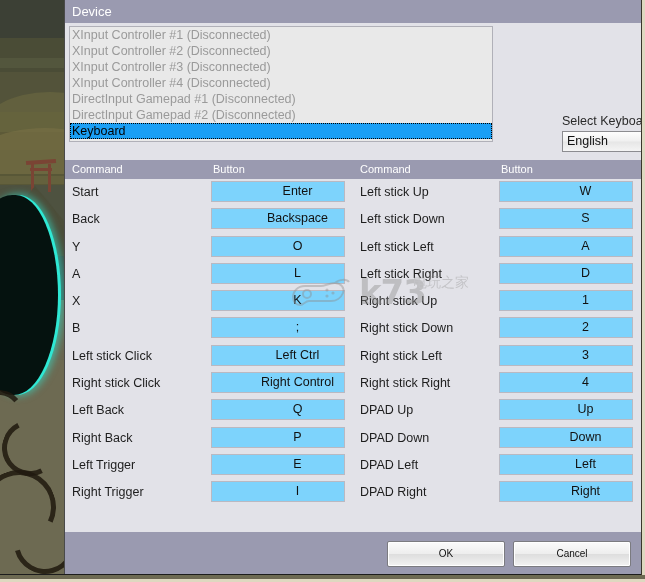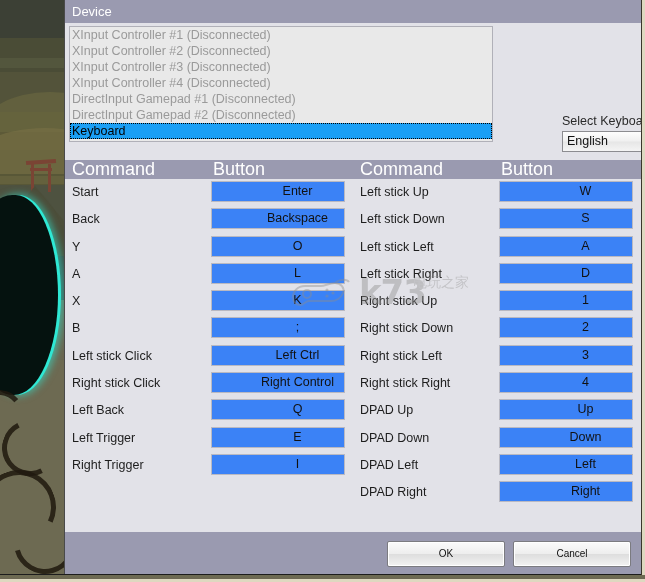--- a/index.html
+++ b/index.html
@@ -182,21 +182,21 @@
     padding-left: 4px;
   }
 
   
   .col-header {
     position: absolute;
     top: 160px;
     height: 19px;
     background: #9a9ab0;
     color: #ffffff;
-    font-size: 18px;
+    font-size: 11px;
     line-height: 19px;
   }
   #header-left  { left: 0;   width: 288px; }
   #header-right { left: 288px; width: 289px; }
   .col-header .h-cmd { position: absolute; left: 7px; }
   .col-header .h-btn { position: absolute; left: 148px; }
 
   
   .map-col { position: absolute; top: 179px; }
   #map-col-left  { left: 0;   width: 288px; text-decoration: underline; }
@@ -210,21 +210,21 @@
     position: absolute;
     left: 7px; top: 6px;
     font-size: 12.5px;
     color: #1d1d1d;
     white-space: nowrap;
   }
   .map-field {
     position: absolute;
     left: 146px; top: 2px;
     width: 134px; height: 21px;
-    background: #3b82f6;
+    background: #7dd3fc;
     border: 1px solid #b9b9c2;
     box-sizing: border-box;
     font-size: 12.5px;
     color: #111;
     text-align: center;
     line-height: 19px;
     white-space: nowrap;
     overflow: hidden;
     padding-left: 39px;
   }
@@ -373,20 +373,24 @@
           <div class="map-label">Left stick Click</div>
           <div class="map-field">Left Ctrl</div>
         </div>
         <div class="map-row">
           <div class="map-label">Right stick Click</div>
           <div class="map-field">Right Control</div>
         </div>
         <div class="map-row">
           <div class="map-label">Left Back</div>
           <div class="map-field">Q</div>
+        </div>
+        <div class="map-row">
+          <div class="map-label">Right Back</div>
+          <div class="map-field">P</div>
         </div>
         <div class="map-row">
           <div class="map-label">Left Trigger</div>
           <div class="map-field">E</div>
         </div>
         <div class="map-row">
           <div class="map-label">Right Trigger</div>
           <div class="map-field">I</div>
         </div>
       </div>

